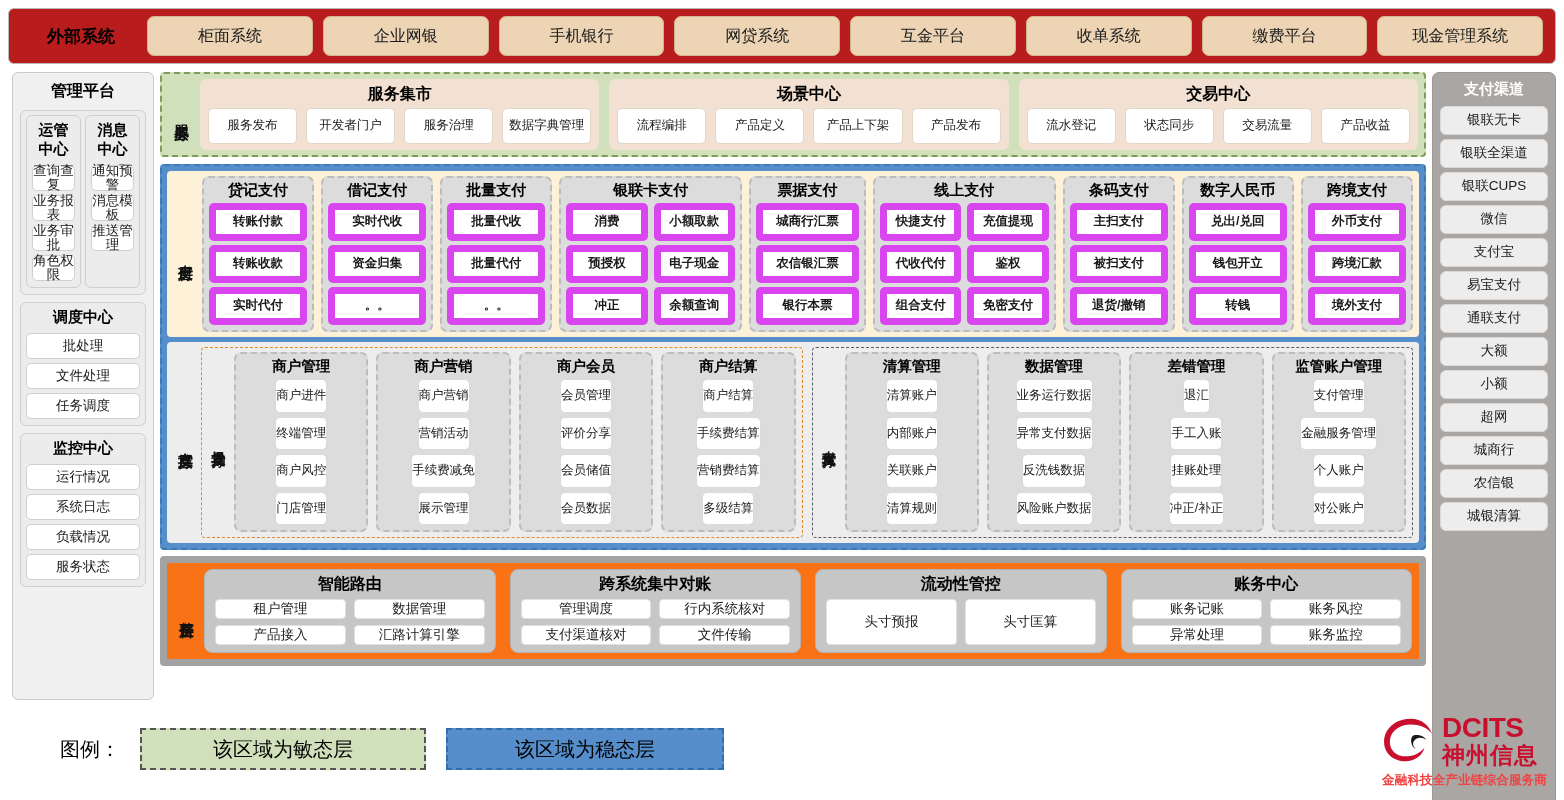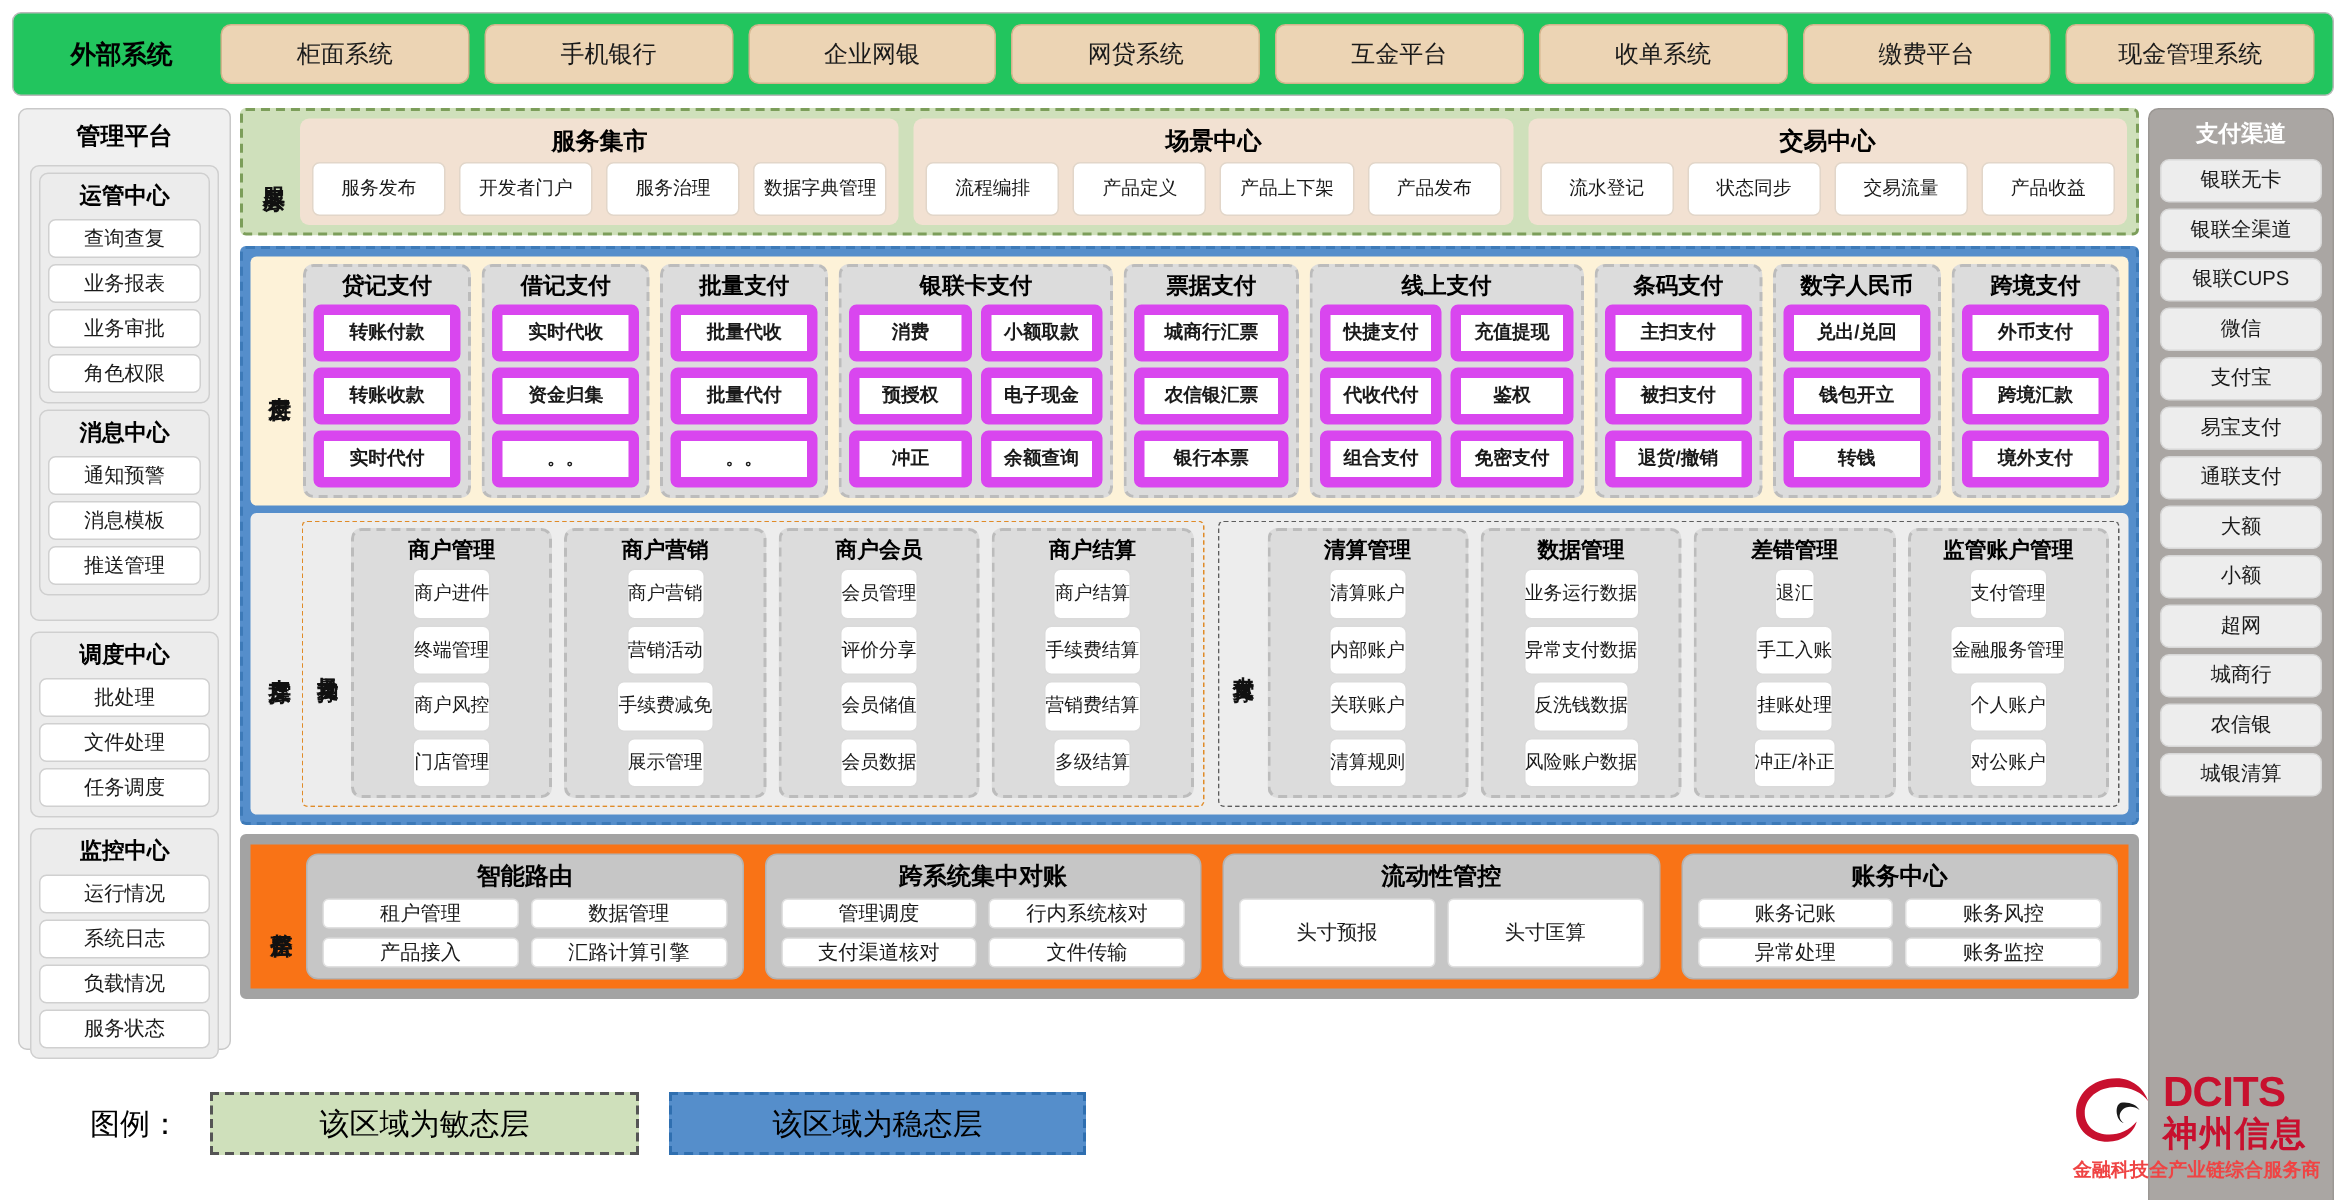--- a/index.html
+++ b/index.html
@@ -19,21 +19,21 @@
     display: flex; align-items: center; justify-content: center;
     text-align: center;
     color: #1a1a1a;
     line-height: 1.05;
   }
 
   
   #ext-bar {
     position: absolute; left: 8px; top: 8px;
     width: 1548px; height: 56px;
-    background: #22c55e;
+    background: #b91c1c;
     border: 1px solid #b9b9b9;
     border-radius: 6px;
     display: flex; align-items: center;
     padding: 0 12px;
   }
   #ext-title {
     font-size: 17px; font-weight: bold; color: #000;
     width: 120px; text-align: center; flex: none;
   }
   #ext-items { display: flex; flex: 1; justify-content: space-between; gap: 10px; padding-left: 6px;}
@@ -52,21 +52,21 @@
   #mgmt {
     position: absolute; left: 12px; top: 72px;
     width: 142px; height: 628px;
     background: #f0f0f0;
     border: 1px solid #c9c9c9;
     border-radius: 6px;
     padding: 6px 7px;
     display: flex; flex-direction: column; gap: 5px;
   }
   #mgmt-title { font-size: 16px; font-weight: bold; text-align:center; padding: 2px 0 3px; }
-  .mgmt-wrap { background:#ececec; border:1px solid #cfcfcf; border-radius:6px; padding:4px 5px 16px; display:flex; flex-direction:column; gap:4px;}
+  .mgmt-wrap { background:#ececec; border:1px solid #cfcfcf; border-radius:6px; padding:4px 5px 6px; display:flex; flex-direction:row; gap:4px;}
   .mgmt-grp-title { font-size: 15px; font-weight: bold; text-align:center; padding: 1px 0 2px;}
   .mgmt-chip { height: 26px; font-size: 13.5px; background:#fff; border:1px solid #d0d0d0; border-radius:5px;}
   .mgmt-box { background:#ececec; border:1px solid #cfcfcf; border-radius:6px; padding:4px 5px 6px; display:flex; flex-direction:column; gap:4px;}
 
   
   #chan {
     position: absolute; left: 1432px; top: 72px;
     width: 124px; height: 748px;
     background: #aaa6a3;
     border: 1px solid #9b9794;
@@ -187,22 +187,22 @@
 </style>
 </head>
 <body>
 
 <div id="root">
 
   <div id="ext-bar">
     <div id="ext-title">外部系统</div>
     <div id="ext-items">
         <div class="ext-chip">柜面系统</div>
+        <div class="ext-chip">企业网银</div>
         <div class="ext-chip">手机银行</div>
-        <div class="ext-chip">企业网银</div>
         <div class="ext-chip">网贷系统</div>
         <div class="ext-chip">互金平台</div>
         <div class="ext-chip">收单系统</div>
         <div class="ext-chip">缴费平台</div>
         <div class="ext-chip">现金管理系统</div>
       </div>
   </div>
 
   <div id="mgmt">
     <div id="mgmt-title">管理平台</div>

